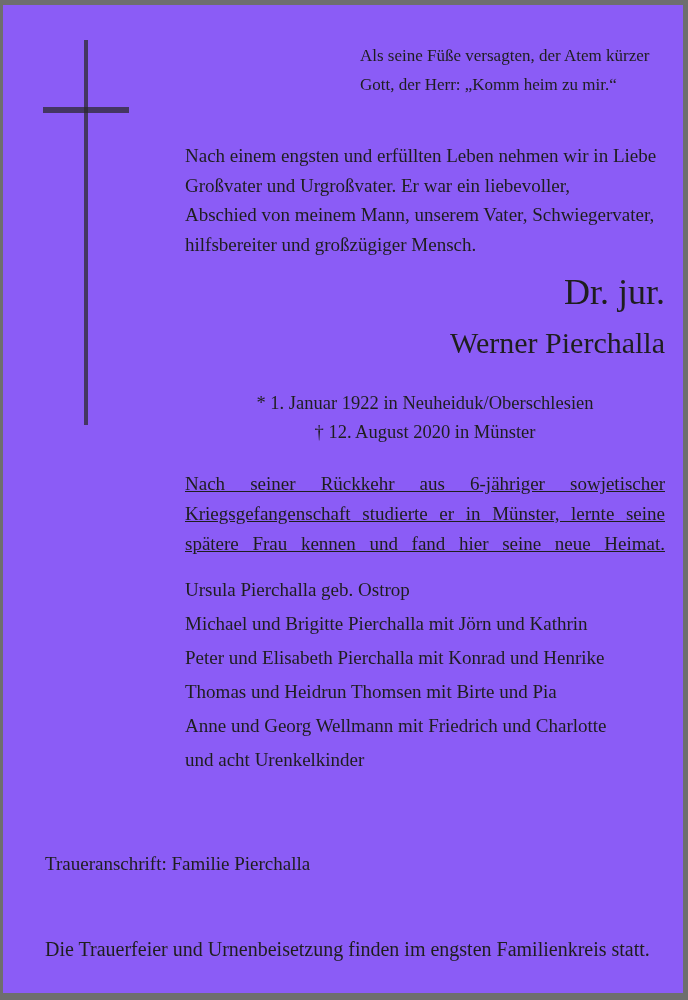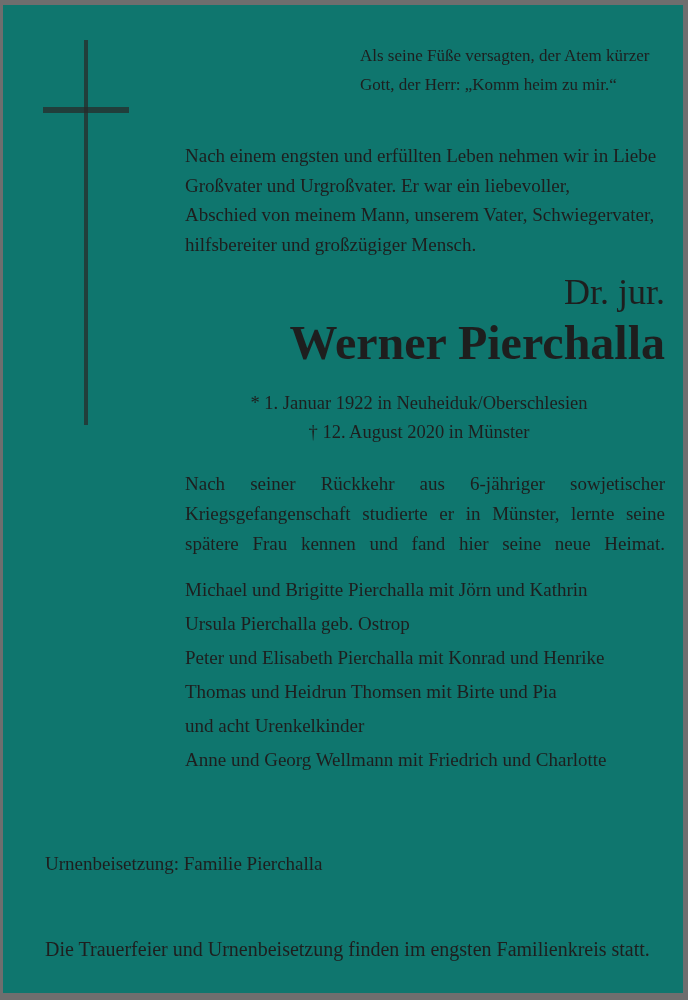--- a/index.html
+++ b/index.html
@@ -1,21 +1,21 @@
 <!DOCTYPE html>
 <html><head>
 <meta charset="utf-8">
 <style>
   html, body { margin: 0; padding: 0; background: #ffffff; }
   .page {
     position: relative;
     width: 688px;
     height: 1000px;
     box-sizing: border-box;
-    background: #0f766e;
+    background: #8b5cf6;
     border-top: 5px solid #6e6e6e;
     border-right: 5px solid #6e6e6e;
     border-bottom: 7px solid #6e6e6e;
     border-left: 3px solid #6e6e6e;
     font-family: "Liberation Serif", serif;
     color: #1e1e1e;
     overflow: hidden;
   }
   
   .cross-v {
@@ -36,29 +36,30 @@
   }
   .intro {
     position: absolute; left: 182px; top: 136px; width: 490px;
     font-size: 19px; line-height: 29.5px;
   }
   .name-block {
     position: absolute; left: 182px; top: 262px; width: 480px;
     text-align: right;
   }
   .name-title { font-size: 36px; line-height: 50px; }
-  .name-main  { font-size: 48px; line-height: 52px; font-weight: bold; }
+  .name-main  { font-size: 30px; line-height: 52px; }
   .dates {
-    position: absolute; left: 176px; top: 384px; width: 480px;
+    position: absolute; left: 182px; top: 384px; width: 480px;
     text-align: center; font-size: 18.5px; line-height: 29px;
   }
   .bio {
     position: absolute; left: 182px; top: 464px; width: 480px;
     font-size: 19px; line-height: 30px;
     text-align: justify;
+    text-decoration: underline;
   }
   .bio::after { content: ""; display: inline-block; width: 100%; }
   .mourners {
     position: absolute; left: 182px; top: 572px; width: 482px;
     font-size: 19px; line-height: 26.5px;
   }
   .mourners p { margin: 0 0 7.5px 0; }
   .address {
     position: absolute; left: 42px; top: 845px; width: 600px;
     font-size: 19px; line-height: 27.5px;
@@ -96,27 +97,27 @@
   </div>
 
   <div class="dates">
     <div>* 1. Januar 1922 in Neuheiduk/Oberschlesien</div>
     <div>† 12. August 2020 in Münster</div>
   </div>
 
   <div class="bio">Nach seiner Rückkehr aus 6-jähriger sowjetischer Kriegsgefangenschaft studierte er in Münster, lernte seine spätere Frau kennen und fand hier seine neue Heimat.</div>
 
   <div class="mourners">
+    <p>Ursula Pierchalla geb. Ostrop</p>
     <p>Michael und Brigitte Pierchalla mit Jörn und Kathrin</p>
-    <p>Ursula Pierchalla geb. Ostrop</p>
     <p>Peter und Elisabeth Pierchalla mit Konrad und Henrike</p>
     <p>Thomas und Heidrun Thomsen mit Birte und Pia</p>
+    <p>Anne und Georg Wellmann mit Friedrich und Charlotte</p>
     <p>und acht Urenkelkinder</p>
-    <p>Anne und Georg Wellmann mit Friedrich und Charlotte</p>
   </div>
 
   <div class="address">
-    <div>Urnenbeisetzung: Familie Pierchalla</div>
+    <div>Traueranschrift: Familie Pierchalla</div>
   </div>
 
   <div class="notice">Die Trauerfeier und Urnenbeisetzung finden im engsten Familienkreis statt.</div>
 
 </div>
 
 </body></html>

